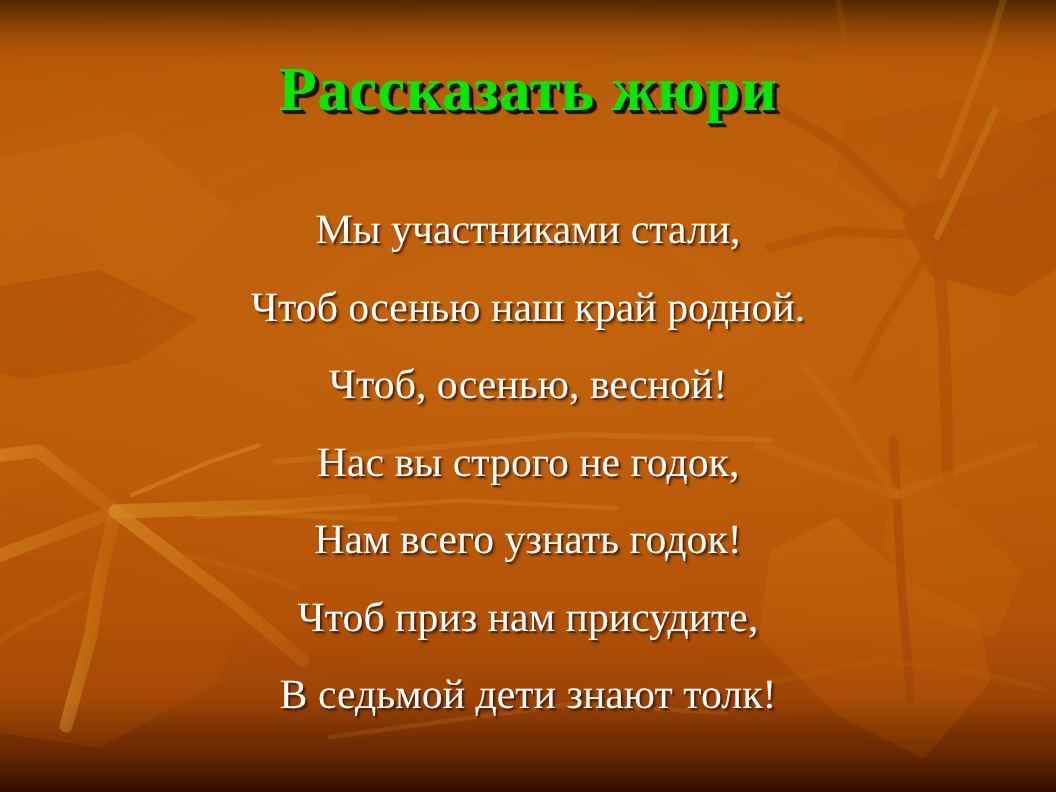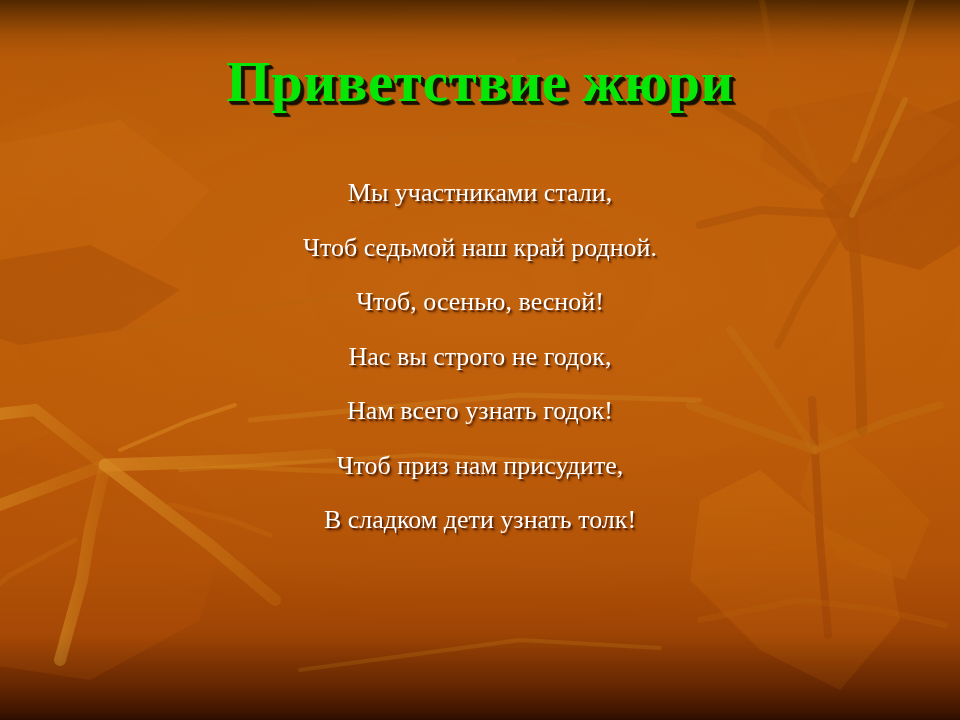--- a/index.html
+++ b/index.html
@@ -66,27 +66,28 @@
   
   #poem-block {
     position: absolute;
     left: 0;
     top: 166px;
     width: 960px;
     text-align: center;
   }
   .poem-line {
     display: block;
-    font-size: 26px;
+    font-size: 38px;
     line-height: 54.5px;
     color: #ffffff;
     white-space: nowrap;
     text-shadow:
       1.5px 1.5px 0 rgba(60,20,0,0.55),
       2.5px 2.5px 2px rgba(40,12,0,0.40);
+    margin-top: 16px;
   }
 
   
   #sheen {
     position: absolute;
     inset: 0;
     pointer-events: none;
     background:
       radial-gradient(120% 80% at 50% 40%, rgba(255,170,70,0.07) 0%, rgba(0,0,0,0) 60%),
       linear-gradient(to bottom, rgba(0,0,0,0.14) 0%, rgba(0,0,0,0) 7%, rgba(0,0,0,0) 88%, rgba(0,0,0,0.30) 100%);
@@ -162,26 +163,26 @@
       <path d="M300,670 L520,640 L660,648" stroke="#c47a14" stroke-width="4" fill="none" stroke-linecap="round"></path>
       <path d="M120,330 L340,295 L470,300" stroke="#b4600e" stroke-width="5" fill="none" stroke-linecap="round"></path>
       <path d="M430,140 L540,120 L620,132" stroke="#b4600e" stroke-width="4" fill="none" stroke-linecap="round"></path>
       <path d="M520,60 L640,40 L740,55" stroke="#a85307" stroke-width="7" fill="none" stroke-linecap="round"></path>
     </g>
   </svg>
 
   <div id="sheen"></div>
 
   <div id="title-block">
-    <span id="slide-title">Приветствие жюри</span>
+    <span id="slide-title">Рассказать жюри</span>
   </div>
 
   <div id="poem-block">
     <span class="poem-line">Мы участниками стали,</span>
-    <span class="poem-line">Чтоб седьмой наш край родной.</span>
+    <span class="poem-line">Чтоб осенью наш край родной.</span>
     <span class="poem-line">Чтоб, осенью, весной!</span>
     <span class="poem-line">Нас вы строго не годок,</span>
     <span class="poem-line">Нам всего узнать годок!</span>
     <span class="poem-line">Чтоб приз нам присудите,</span>
-    <span class="poem-line">В сладком дети узнать толк!</span>
+    <span class="poem-line">В седьмой дети знают толк!</span>
   </div>
 
 </div>
 
 </body></html>

